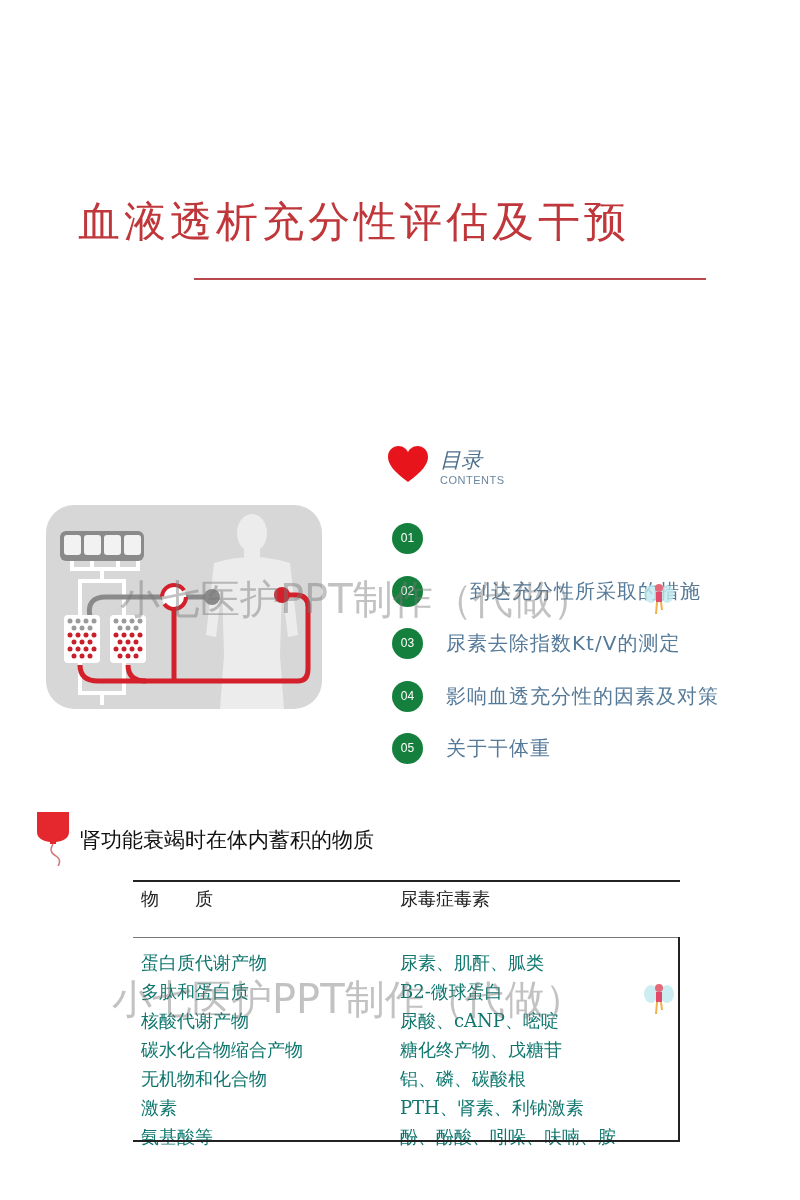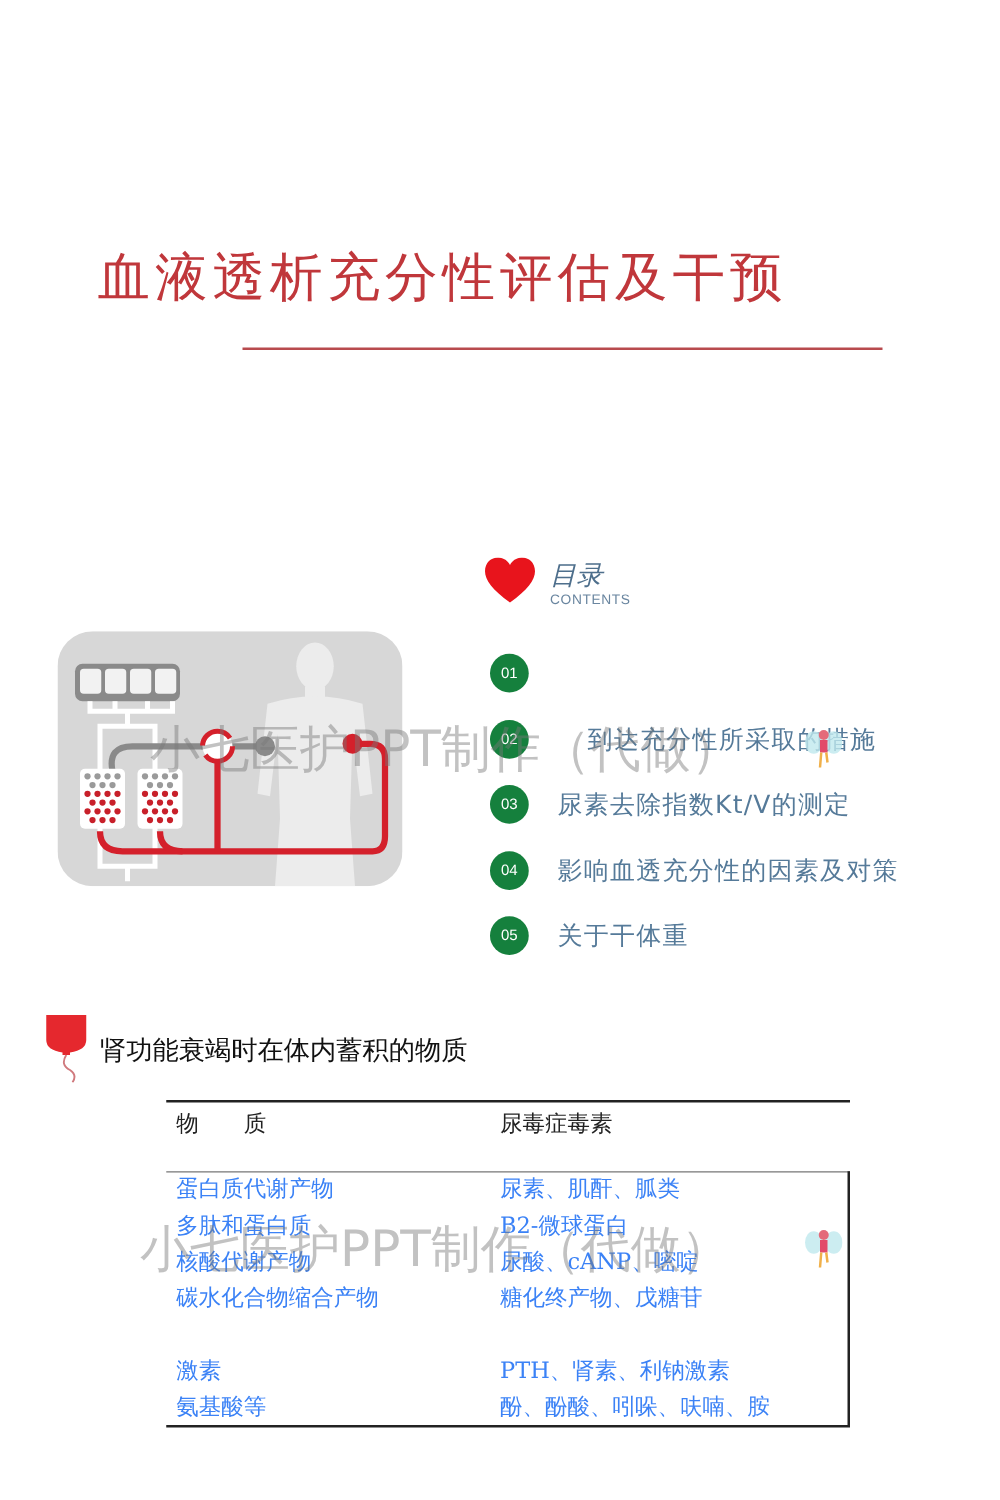--- a/index.html
+++ b/index.html
@@ -43,21 +43,21 @@
     .sec-title { position: absolute; left: 80px; top: 826px; font-size: 21px; color: #111; font-family: "DejaVu Serif", serif; white-space: nowrap; }
 
     
     .tbl { position: absolute; left: 133px; top: 880px; width: 547px; height: 262px; }
     .tbl .top-rule { position: absolute; left: 0; top: 0; width: 547px; height: 2px; background: #222; }
     .tbl .mid-rule { position: absolute; left: 0; top: 57px; width: 547px; height: 1px; background: #777; }
     .tbl .right-rule { position: absolute; right: 0; top: 57px; width: 2px; height: 204px; background: #222; }
     .tbl .bot-rule { position: absolute; left: 0; bottom: 0; width: 547px; height: 2px; background: #222; }
     .th { position: absolute; top: 7px; font-size: 18px; color: #222; font-family: "DejaVu Serif", serif; white-space: pre; }
     .row { position: absolute; left: 0; width: 540px; height: 29px; }
-    .cell { position: absolute; top: 0; font-size: 18px; color: #3b82f6; font-family: "DejaVu Serif", serif; white-space: nowrap; }
+    .cell { position: absolute; top: 12px; font-size: 18px; color: #0f766e; font-family: "DejaVu Serif", serif; white-space: nowrap; }
     .c1 { left: 8px; }
     .c2 { left: 267px; }
   </style>
 </head>
 <body>
 
 <div class="title">血液透析充分性评估及干预</div>
 <div class="title-rule"></div>
 
 <div class="illus">
@@ -205,20 +205,24 @@
     <div class="cell c2">B2-微球蛋白</div>
   </div>
   <div class="row" style="top:117px;">
     <div class="cell c1">核酸代谢产物</div>
     <div class="cell c2">尿酸、cANP、嘧啶</div>
   </div>
   <div class="row" style="top:146px;">
     <div class="cell c1">碳水化合物缩合产物</div>
     <div class="cell c2">糖化终产物、戊糖苷</div>
   </div>
+  <div class="row" style="top:175px;">
+    <div class="cell c1">无机物和化合物</div>
+    <div class="cell c2">铝、磷、碳酸根</div>
+  </div>
   <div class="row" style="top:204px;">
     <div class="cell c1">激素</div>
     <div class="cell c2">PTH、肾素、利钠激素</div>
   </div>
   <div class="row" style="top:233px;">
     <div class="cell c1">氨基酸等</div>
     <div class="cell c2">酚、酚酸、吲哚、呋喃、胺</div>
   </div>
   <div class="bot-rule"></div>
 </div>

